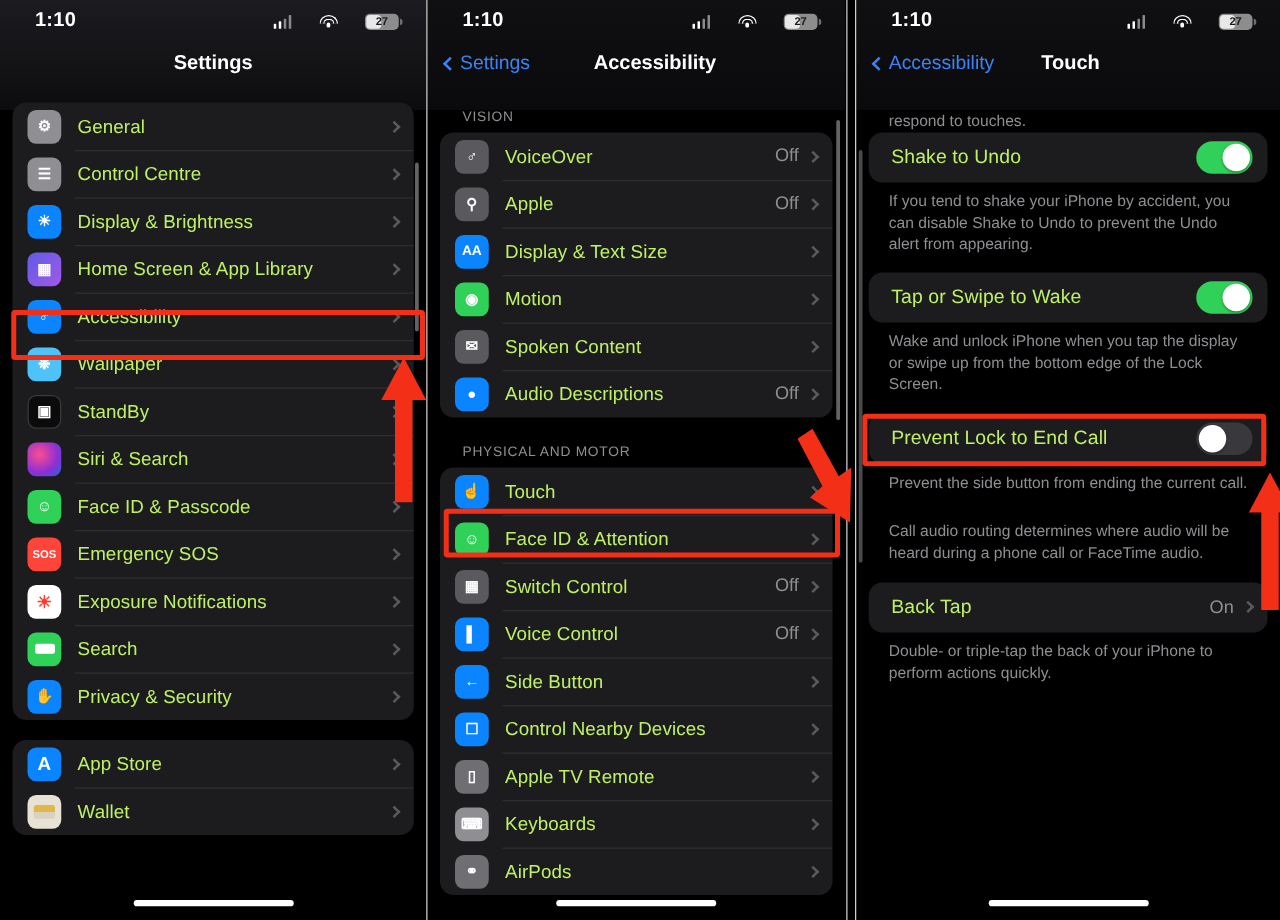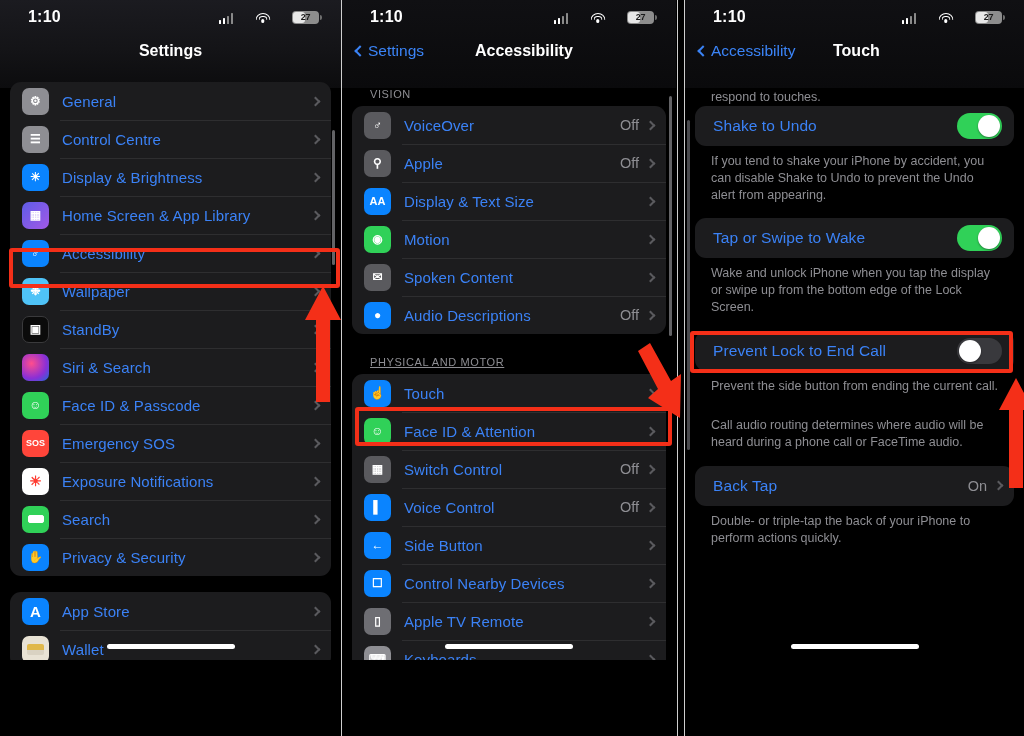--- a/index.html
+++ b/index.html
@@ -5,38 +5,38 @@
   * { box-sizing: border-box; margin: 0; padding: 0; }
   html, body {
     width: 1024px; height: 736px;
     background: #000; overflow: hidden;
     font-family: "Liberation Sans", sans-serif;
     -webkit-font-smoothing: antialiased;
   }
   .stage { position: relative; width: 1024px; height: 736px; background:#000; }
 
   
-  .panel { position: absolute; top: 0; height: 660px; overflow: hidden; background:#000; }
+  .panel { position: absolute; top: 0; height: 736px; overflow: hidden; background:#000; }
   #panel-1 { left: 0;   width: 341px; }
   #panel-2 { left: 342px; width: 334px; }
   #panel-3 { left: 685px; width: 339px; }
 
   .divider { position:absolute; top:0; height:736px; width:1px; background:#cfcfcf; }
   #div-1 { left: 341px; }
   #div-2 { left: 677px; }
   #div-3 { left: 684px; }
 
   
   .statusbar {
     position: relative; height: 34px;
     display: flex; align-items: center;
     padding: 0 22px 0 28px; color:#fff;
   }
   .sb-time { font-size: 16px; font-weight: 700; letter-spacing: .2px; }
-  .sb-right { margin-left:auto; display:flex; align-items:flex-end; gap:22px; }
+  .sb-right { margin-left:auto; display:flex; align-items:center; gap:22px; }
   .sig { display:flex; align-items:flex-end; gap:1.5px; height:11px; }
   .sig i { display:block; width:2.5px; background:#fff; border-radius:.5px; }
   .sig i:nth-child(1){height:4px}.sig i:nth-child(2){height:6px}
   .sig i:nth-child(3){height:8px;background:#8a8a8a}.sig i:nth-child(4){height:11px;background:#8a8a8a}
   .wifi { position:relative; width:15px; height:11px; }
   .wifi span { position:absolute; left:50%; transform:translateX(-50%); border:1.6px solid #fff;
     border-bottom:none; border-radius:50% 50% 0 0 / 100% 100% 0 0; }
   .wifi span:nth-child(1){ width:15px; height:7px; top:0; }
   .wifi span:nth-child(2){ width:9px;  height:4.5px; top:3px; }
   .wifi span:nth-child(3){ width:3.5px;height:3.5px; top:6.5px; border-radius:50%; background:#fff; border:none;}
@@ -61,21 +61,21 @@
   .topfade.plain { background: linear-gradient(180deg,#101013 0%, #0a0a0c 100%); }
 
   
   .scroll { position:relative; padding: 0 10px; }
   .group { background:#1c1c1e; border-radius:11px; overflow:hidden; }
   .row { position:relative; display:flex; align-items:center; height:38px; padding-left:12px; padding-right:12px; cursor:pointer; }
   .row + .row::before { content:""; position:absolute; left:50px; right:0; top:0; height:1px; background:#2e2e30; }
   .ic { width:27px; height:27px; border-radius:7px; flex:none; margin-right:13px;
         display:flex; align-items:center; justify-content:center; color:#fff; font-size:12px; font-weight:700;
         overflow:hidden; position:relative; }
-  .lbl { color:#3b82f6; font-size:15px; letter-spacing:.1px; white-space:nowrap;text-align:right; }
+  .lbl { color:#bef264; font-size:15px; letter-spacing:.1px; white-space:nowrap;text-align:right; }
   .val { margin-left:auto; color:#8e8e93; font-size:14.5px; }
   .chev { width:7px; height:7px; border-top:2px solid #5a5a5e; border-right:2px solid #5a5a5e;
           transform: rotate(45deg); flex:none; margin-left:10px; }
   .val + .chev { margin-left:8px; }
   .chev.solo { margin-left:auto; }
   .hdr { color:#8e8e93; font-size:11px; letter-spacing:.6px; padding:12px 6px 6px 18px; text-transform:uppercase; }
   .gap { height:16px; }
 
   
   .prow { background:#1c1c1e; border-radius:11px; height:40px; display:flex; align-items:center;
@@ -339,21 +339,21 @@
           </div>
           <div class="row">
             <div class="ic adI">
               <span style="line-height:1;">●</span>
             </div>
             <div class="lbl">Audio Descriptions</div>
             <div class="val">Off</div>
             <div class="chev"></div>
           </div>
         </div>
-      <div class="hdr" style="padding-top:22px;text-decoration:underline;">PHYSICAL AND MOTOR</div>
+      <div class="hdr" style="padding-top:22px;">PHYSICAL AND MOTOR</div>
       <div class="group" id="p2g2">
           <div class="row">
             <div class="ic touchI">
               <span style="line-height:1;">☝</span>
             </div>
             <div class="lbl">Touch</div>
             <div class="chev solo"></div>
           </div>
           <div class="row">
             <div class="ic faI">

